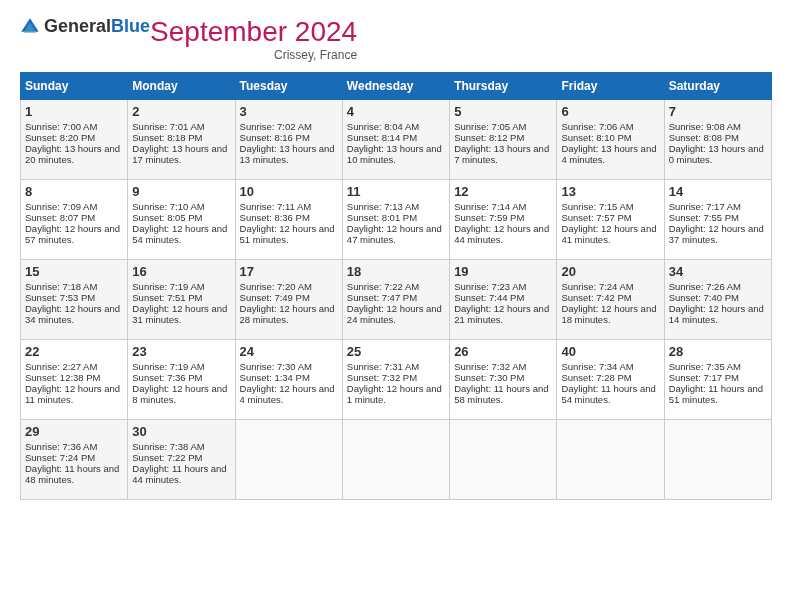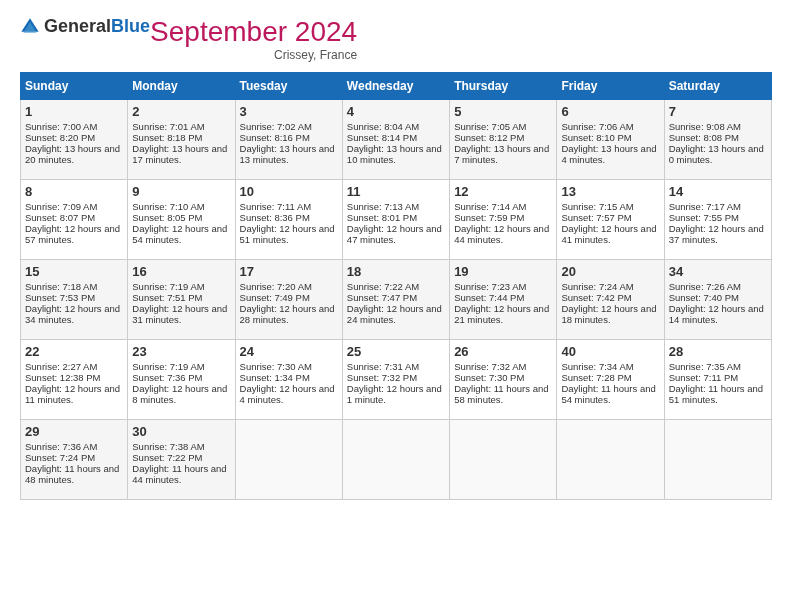--- a/index.html
+++ b/index.html
@@ -150,21 +150,21 @@
           <td><span class="day-num">20</span><span>Sunrise: 7:24 AM</span><br><span>Sunset: 7:42 PM</span><br><span>Daylight: 12 hours and 18 minutes.</span></td>
           <td><span class="day-num">34</span><span>Sunrise: 7:26 AM</span><br><span>Sunset: 7:40 PM</span><br><span>Daylight: 12 hours and 14 minutes.</span></td>
         </tr>
         <tr>
           <td><span class="day-num">22</span><span>Sunrise: 2:27 AM</span><br><span>Sunset: 12:38 PM</span><br><span>Daylight: 12 hours and 11 minutes.</span></td>
           <td><span class="day-num">23</span><span>Sunrise: 7:19 AM</span><br><span>Sunset: 7:36 PM</span><br><span>Daylight: 12 hours and 8 minutes.</span></td>
           <td><span class="day-num">24</span><span>Sunrise: 7:30 AM</span><br><span>Sunset: 1:34 PM</span><br><span>Daylight: 12 hours and 4 minutes.</span></td>
           <td><span class="day-num">25</span><span>Sunrise: 7:31 AM</span><br><span>Sunset: 7:32 PM</span><br><span>Daylight: 12 hours and 1 minute.</span></td>
           <td><span class="day-num">26</span><span>Sunrise: 7:32 AM</span><br><span>Sunset: 7:30 PM</span><br><span>Daylight: 11 hours and 58 minutes.</span></td>
           <td><span class="day-num">40</span><span>Sunrise: 7:34 AM</span><br><span>Sunset: 7:28 PM</span><br><span>Daylight: 11 hours and 54 minutes.</span></td>
-          <td><span class="day-num">28</span><span>Sunrise: 7:35 AM</span><br><span>Sunset: 7:11 PM</span><br><span>Daylight: 11 hours and 51 minutes.</span></td>
+          <td><span class="day-num">28</span><span>Sunrise: 7:35 AM</span><br><span>Sunset: 7:17 PM</span><br><span>Daylight: 11 hours and 51 minutes.</span></td>
         </tr>
         <tr>
           <td><span class="day-num">29</span><span>Sunrise: 7:36 AM</span><br><span>Sunset: 7:24 PM</span><br><span>Daylight: 11 hours and 48 minutes.</span></td>
           <td><span class="day-num">30</span><span>Sunrise: 7:38 AM</span><br><span>Sunset: 7:22 PM</span><br><span>Daylight: 11 hours and 44 minutes.</span></td>
           <td class="empty"></td>
           <td class="empty"></td>
           <td class="empty"></td>
           <td class="empty"></td>
           <td class="empty"></td>
         </tr>

